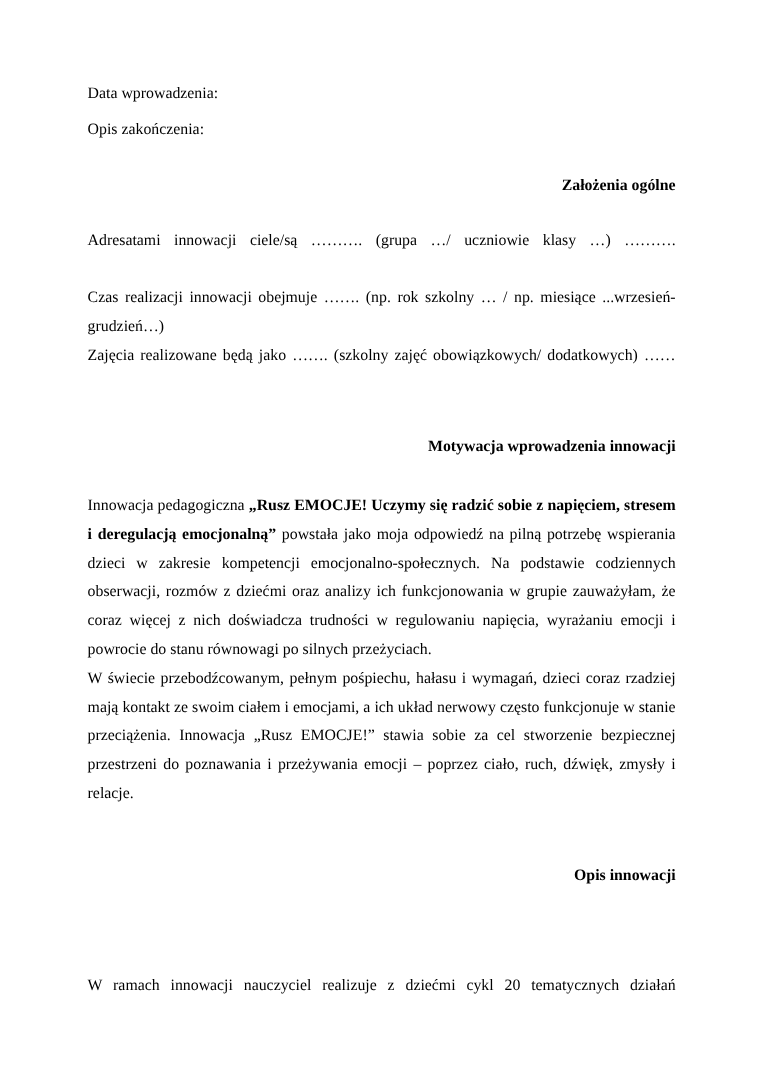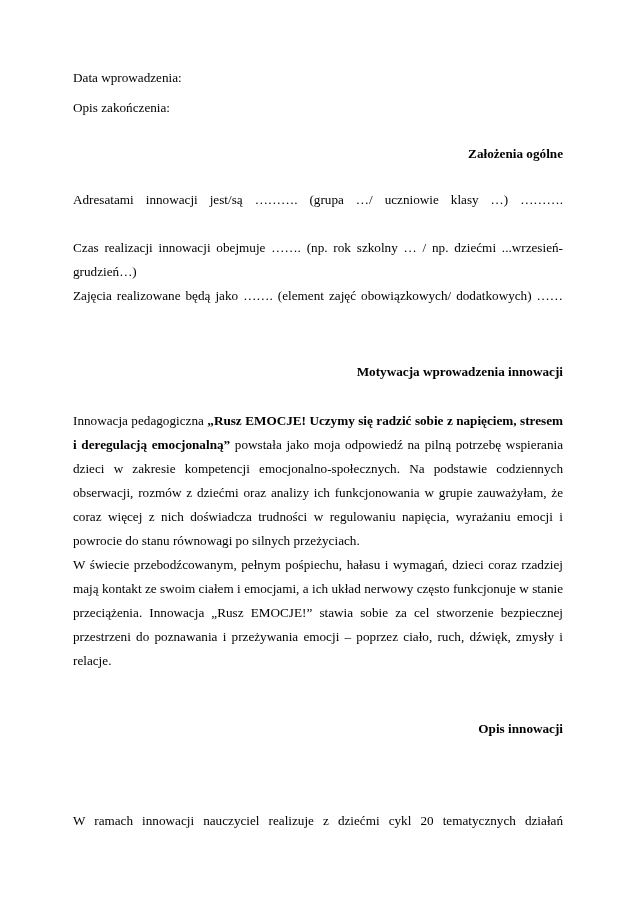--- a/index.html
+++ b/index.html
@@ -85,23 +85,23 @@
         <span class="line">Data wprowadzenia:</span>
       </div>
       <div class="row-date">
         <span class="line">Opis zakończenia:</span>
       </div>
     </div>
 
     <div class="heading sec-assumptions-head">Założenia ogólne</div>
 
     <div class="sec-assumptions-body">
-      <p class="para lastline-left">Adresatami innowacji jest/są ………. (grupa  …/ uczniowie klasy …) ……….</p>
-      <p class="para">Czas realizacji innowacji obejmuje ……. (np. rok szkolny … / np. dziećmi ...wrzesień-grudzień…)</p>
-      <p class="para lastline-left">Zajęcia realizowane będą jako ……. (element zajęć obowiązkowych/ dodatkowych) ……</p>
+      <p class="para lastline-left">Adresatami innowacji ciele/są ………. (grupa  …/ uczniowie klasy …) ……….</p>
+      <p class="para">Czas realizacji innowacji obejmuje ……. (np. rok szkolny … / np. miesiące ...wrzesień-grudzień…)</p>
+      <p class="para lastline-left">Zajęcia realizowane będą jako ……. (szkolny zajęć obowiązkowych/ dodatkowych) ……</p>
     </div>
 
     <div class="heading sec-motivation-head">Motywacja wprowadzenia innowacji</div>
 
     <p class="para sec-motivation-p1"><span>Innowacja pedagogiczna </span><b>„Rusz EMOCJE! Uczymy się radzić sobie z napięciem, stresem i deregulacją emocjonalną”</b><span> powstała jako moja odpowiedź na pilną potrzebę wspierania dzieci w zakresie kompetencji emocjonalno-społecznych. Na podstawie codziennych obserwacji, rozmów z dziećmi oraz analizy ich funkcjonowania w grupie zauważyłam, że coraz więcej z nich doświadcza trudności w regulowaniu napięcia, wyrażaniu emocji i powrocie do stanu równowagi po silnych przeżyciach.</span></p>
 
     <p class="para sec-motivation-p2">W świecie przebodźcowanym, pełnym pośpiechu, hałasu i wymagań, dzieci coraz rzadziej mają kontakt ze swoim ciałem i emocjami, a ich układ nerwowy często funkcjonuje w stanie przeciążenia. Innowacja „Rusz EMOCJE!” stawia sobie za cel stworzenie bezpiecznej przestrzeni do poznawania i przeżywania emocji – poprzez ciało, ruch, dźwięk, zmysły i relacje.</p>
 
     <div class="heading sec-description-head">Opis innowacji</div>
 

